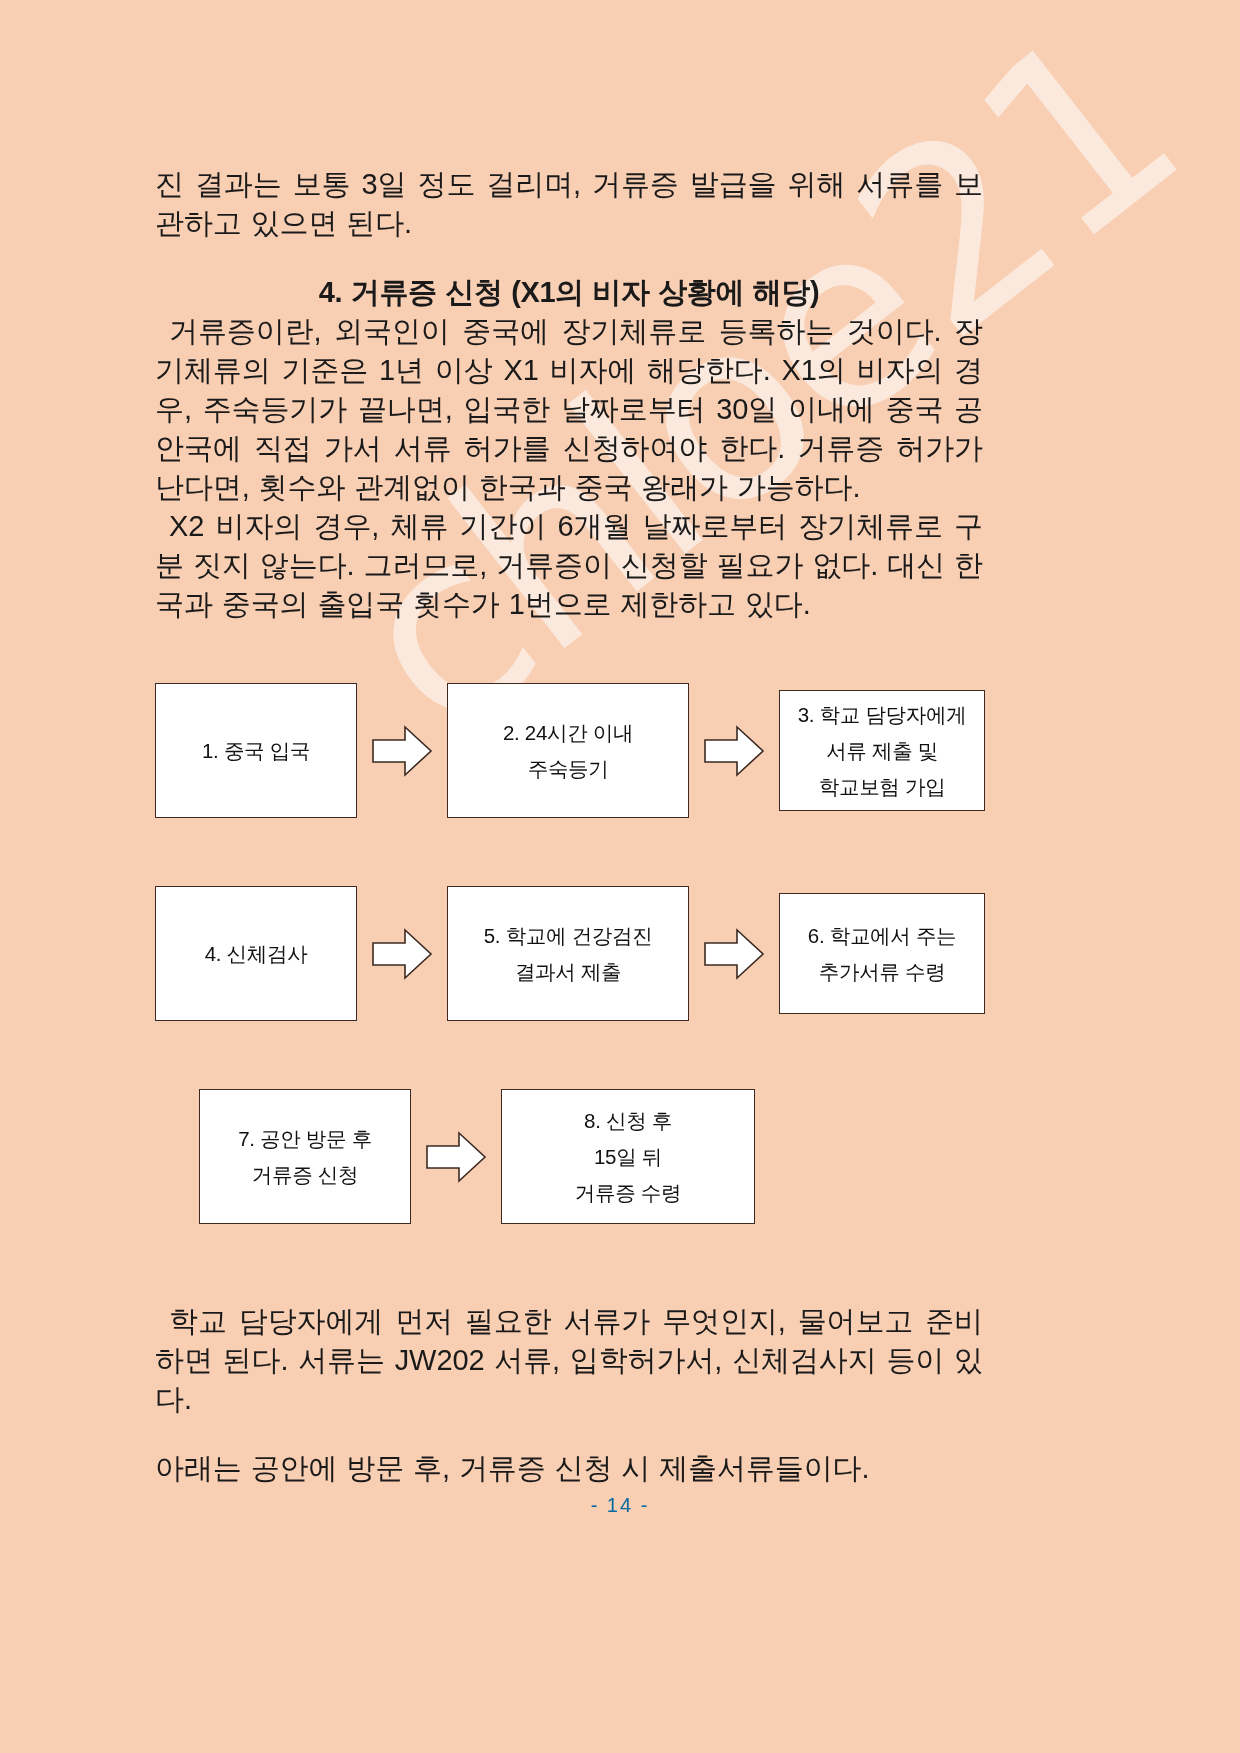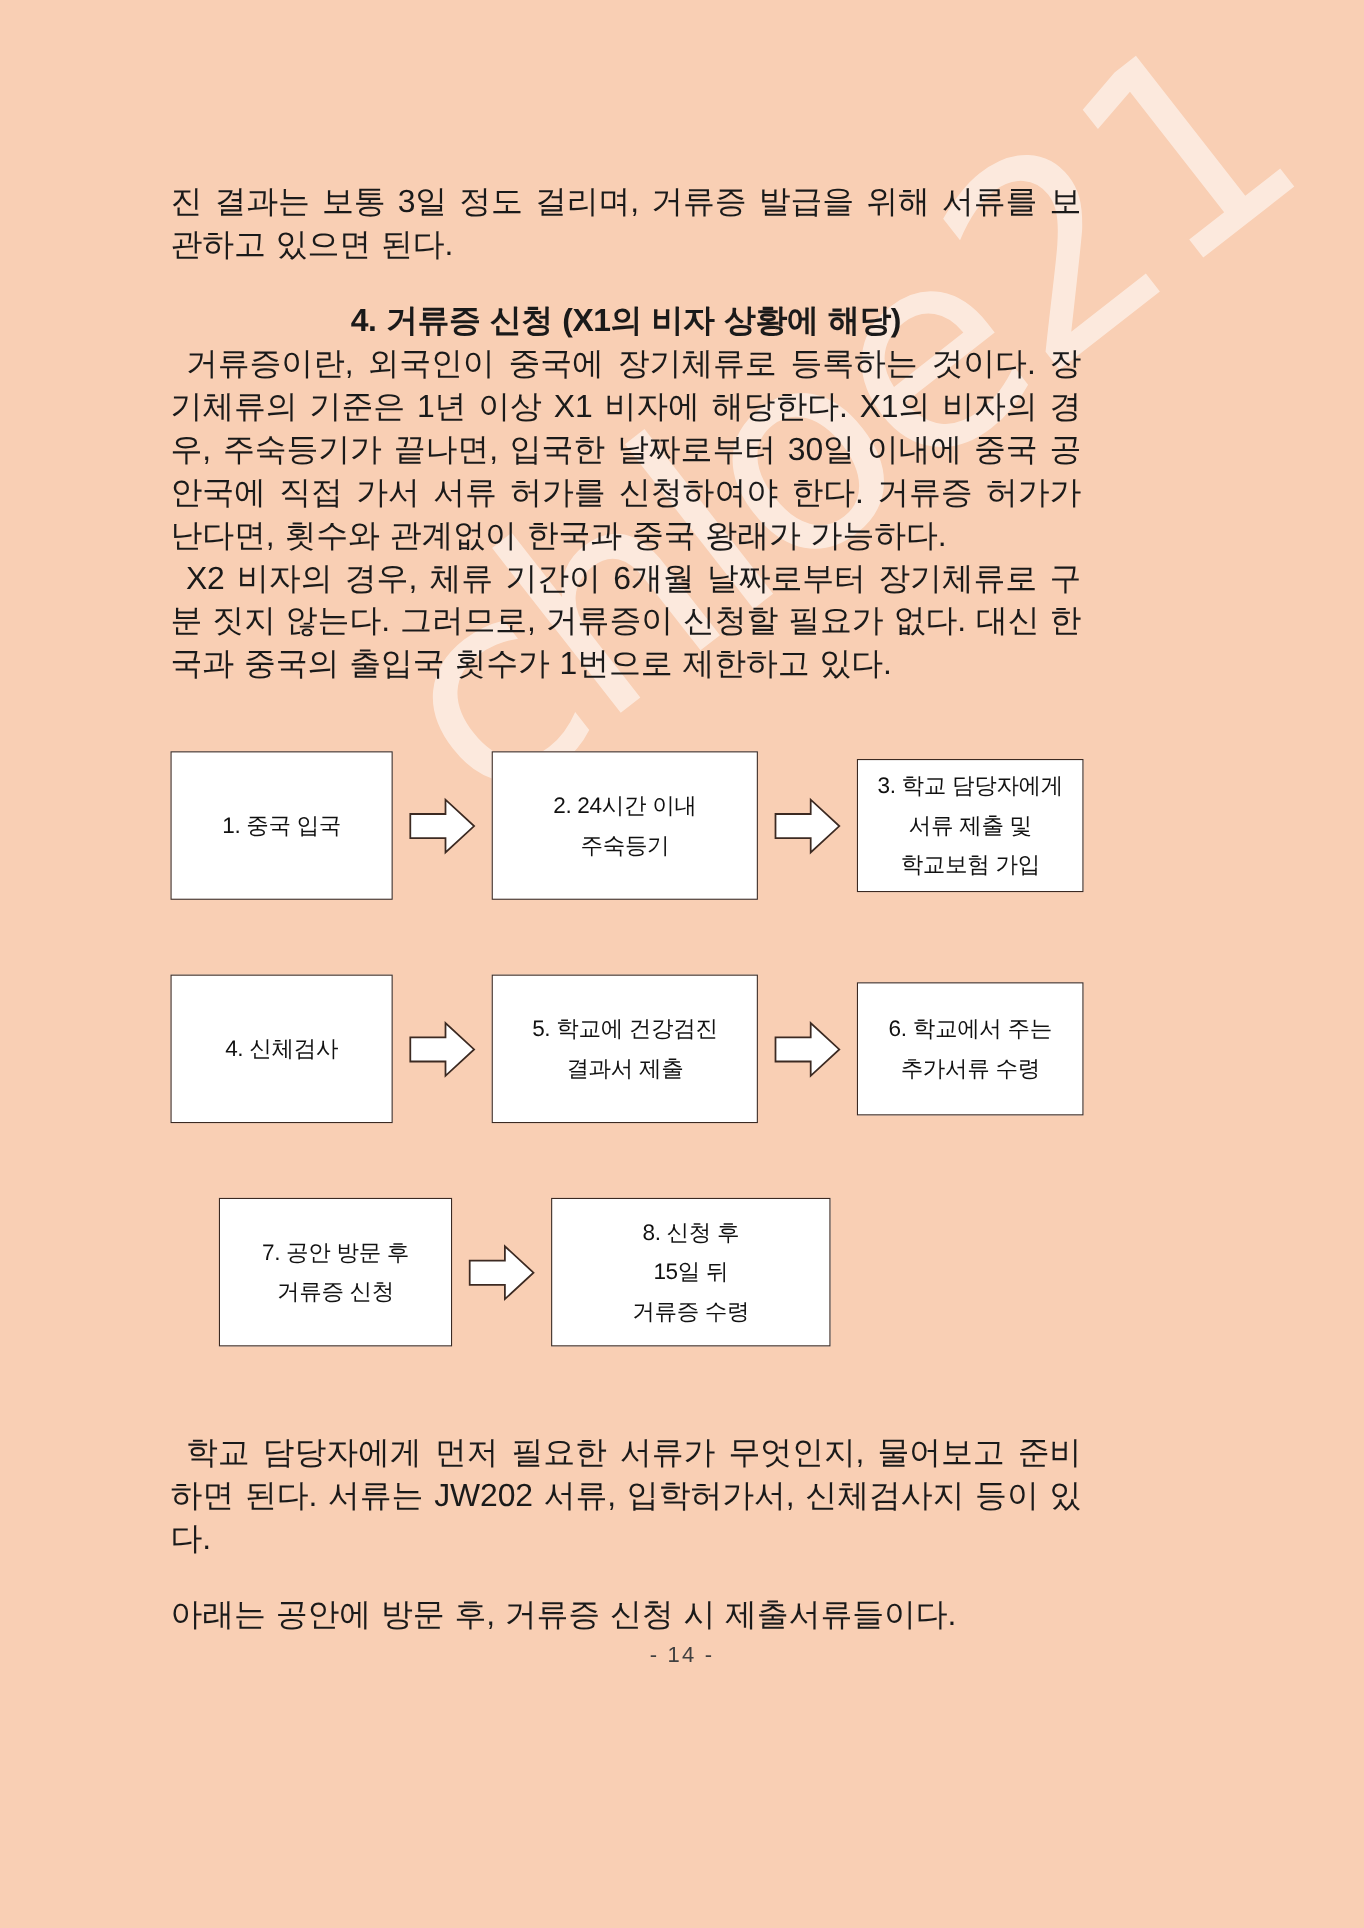--- a/index.html
+++ b/index.html
@@ -124,21 +124,21 @@
 
   
   .footer {
     position: absolute;
     left: 0;
     top: 1494px;
     width: 1240px;
     text-align: center;
     font-size: 20px;
     letter-spacing: 2px;
-    color: #404040;
+    color: #0369a1;
     z-index: 3;
   }
 </style>
 </head>
 <body>
 
 <div class="page">
 
   <div class="watermark">
     <span>chloe21</span>

